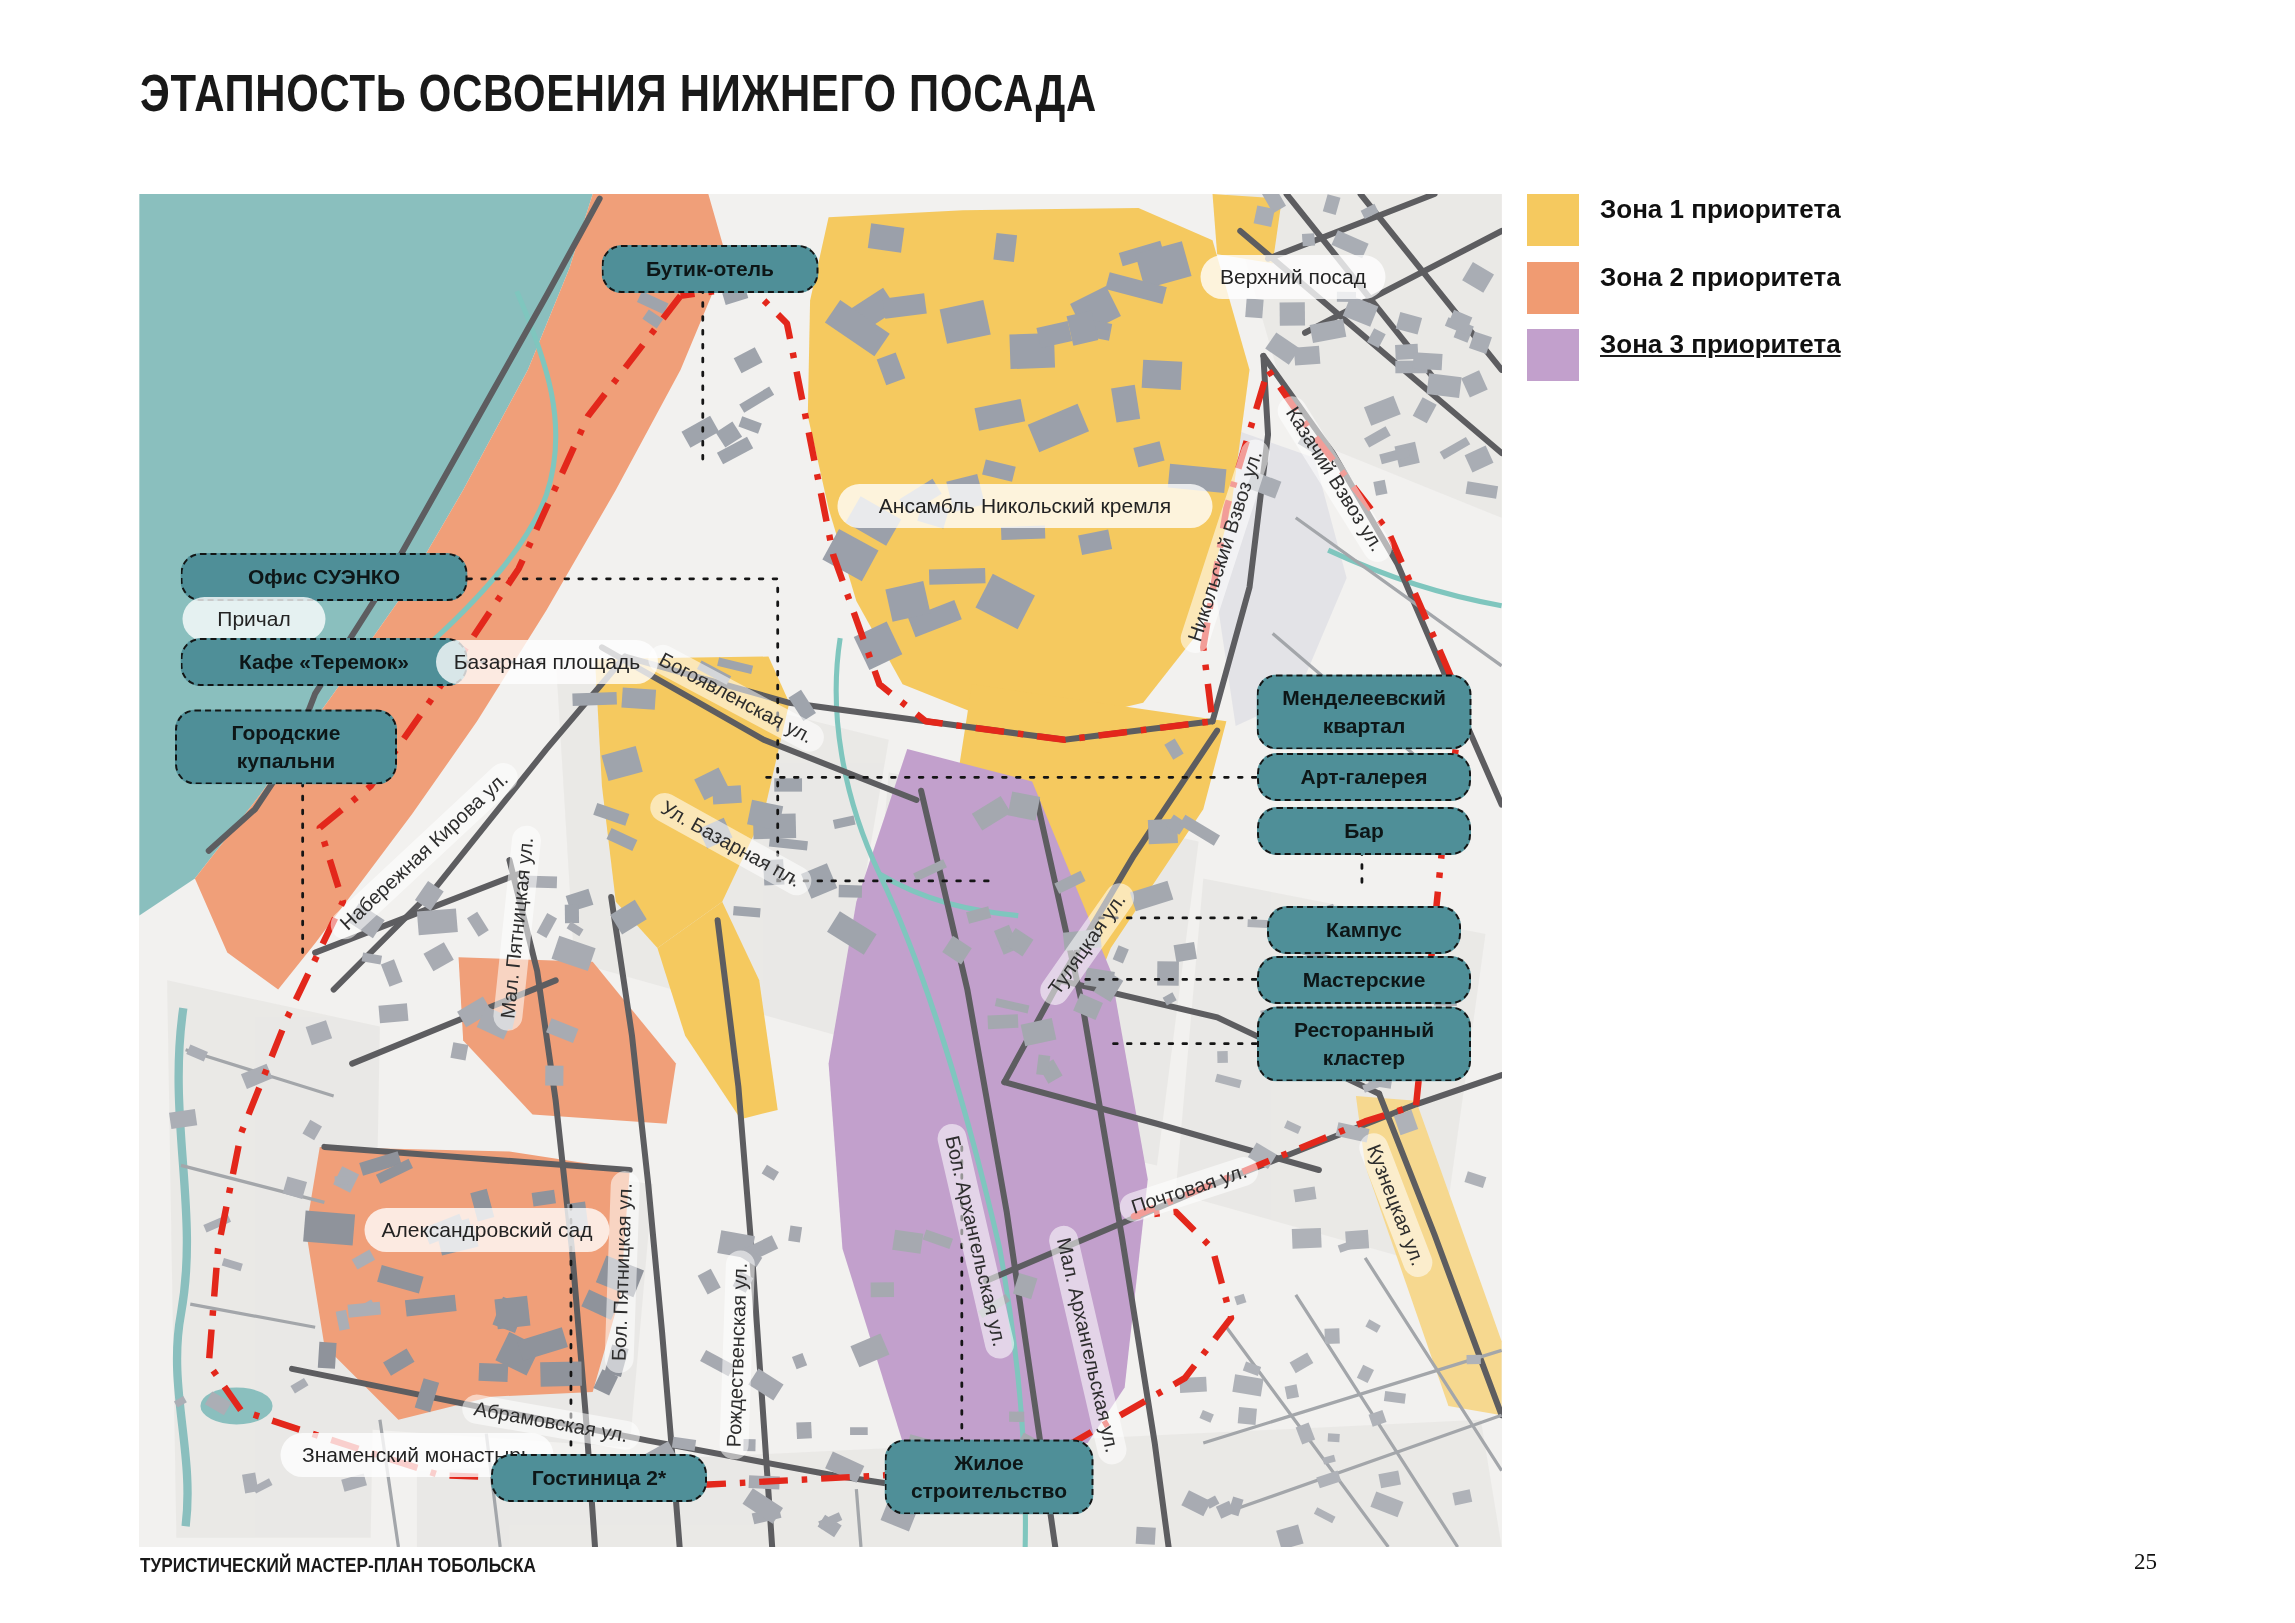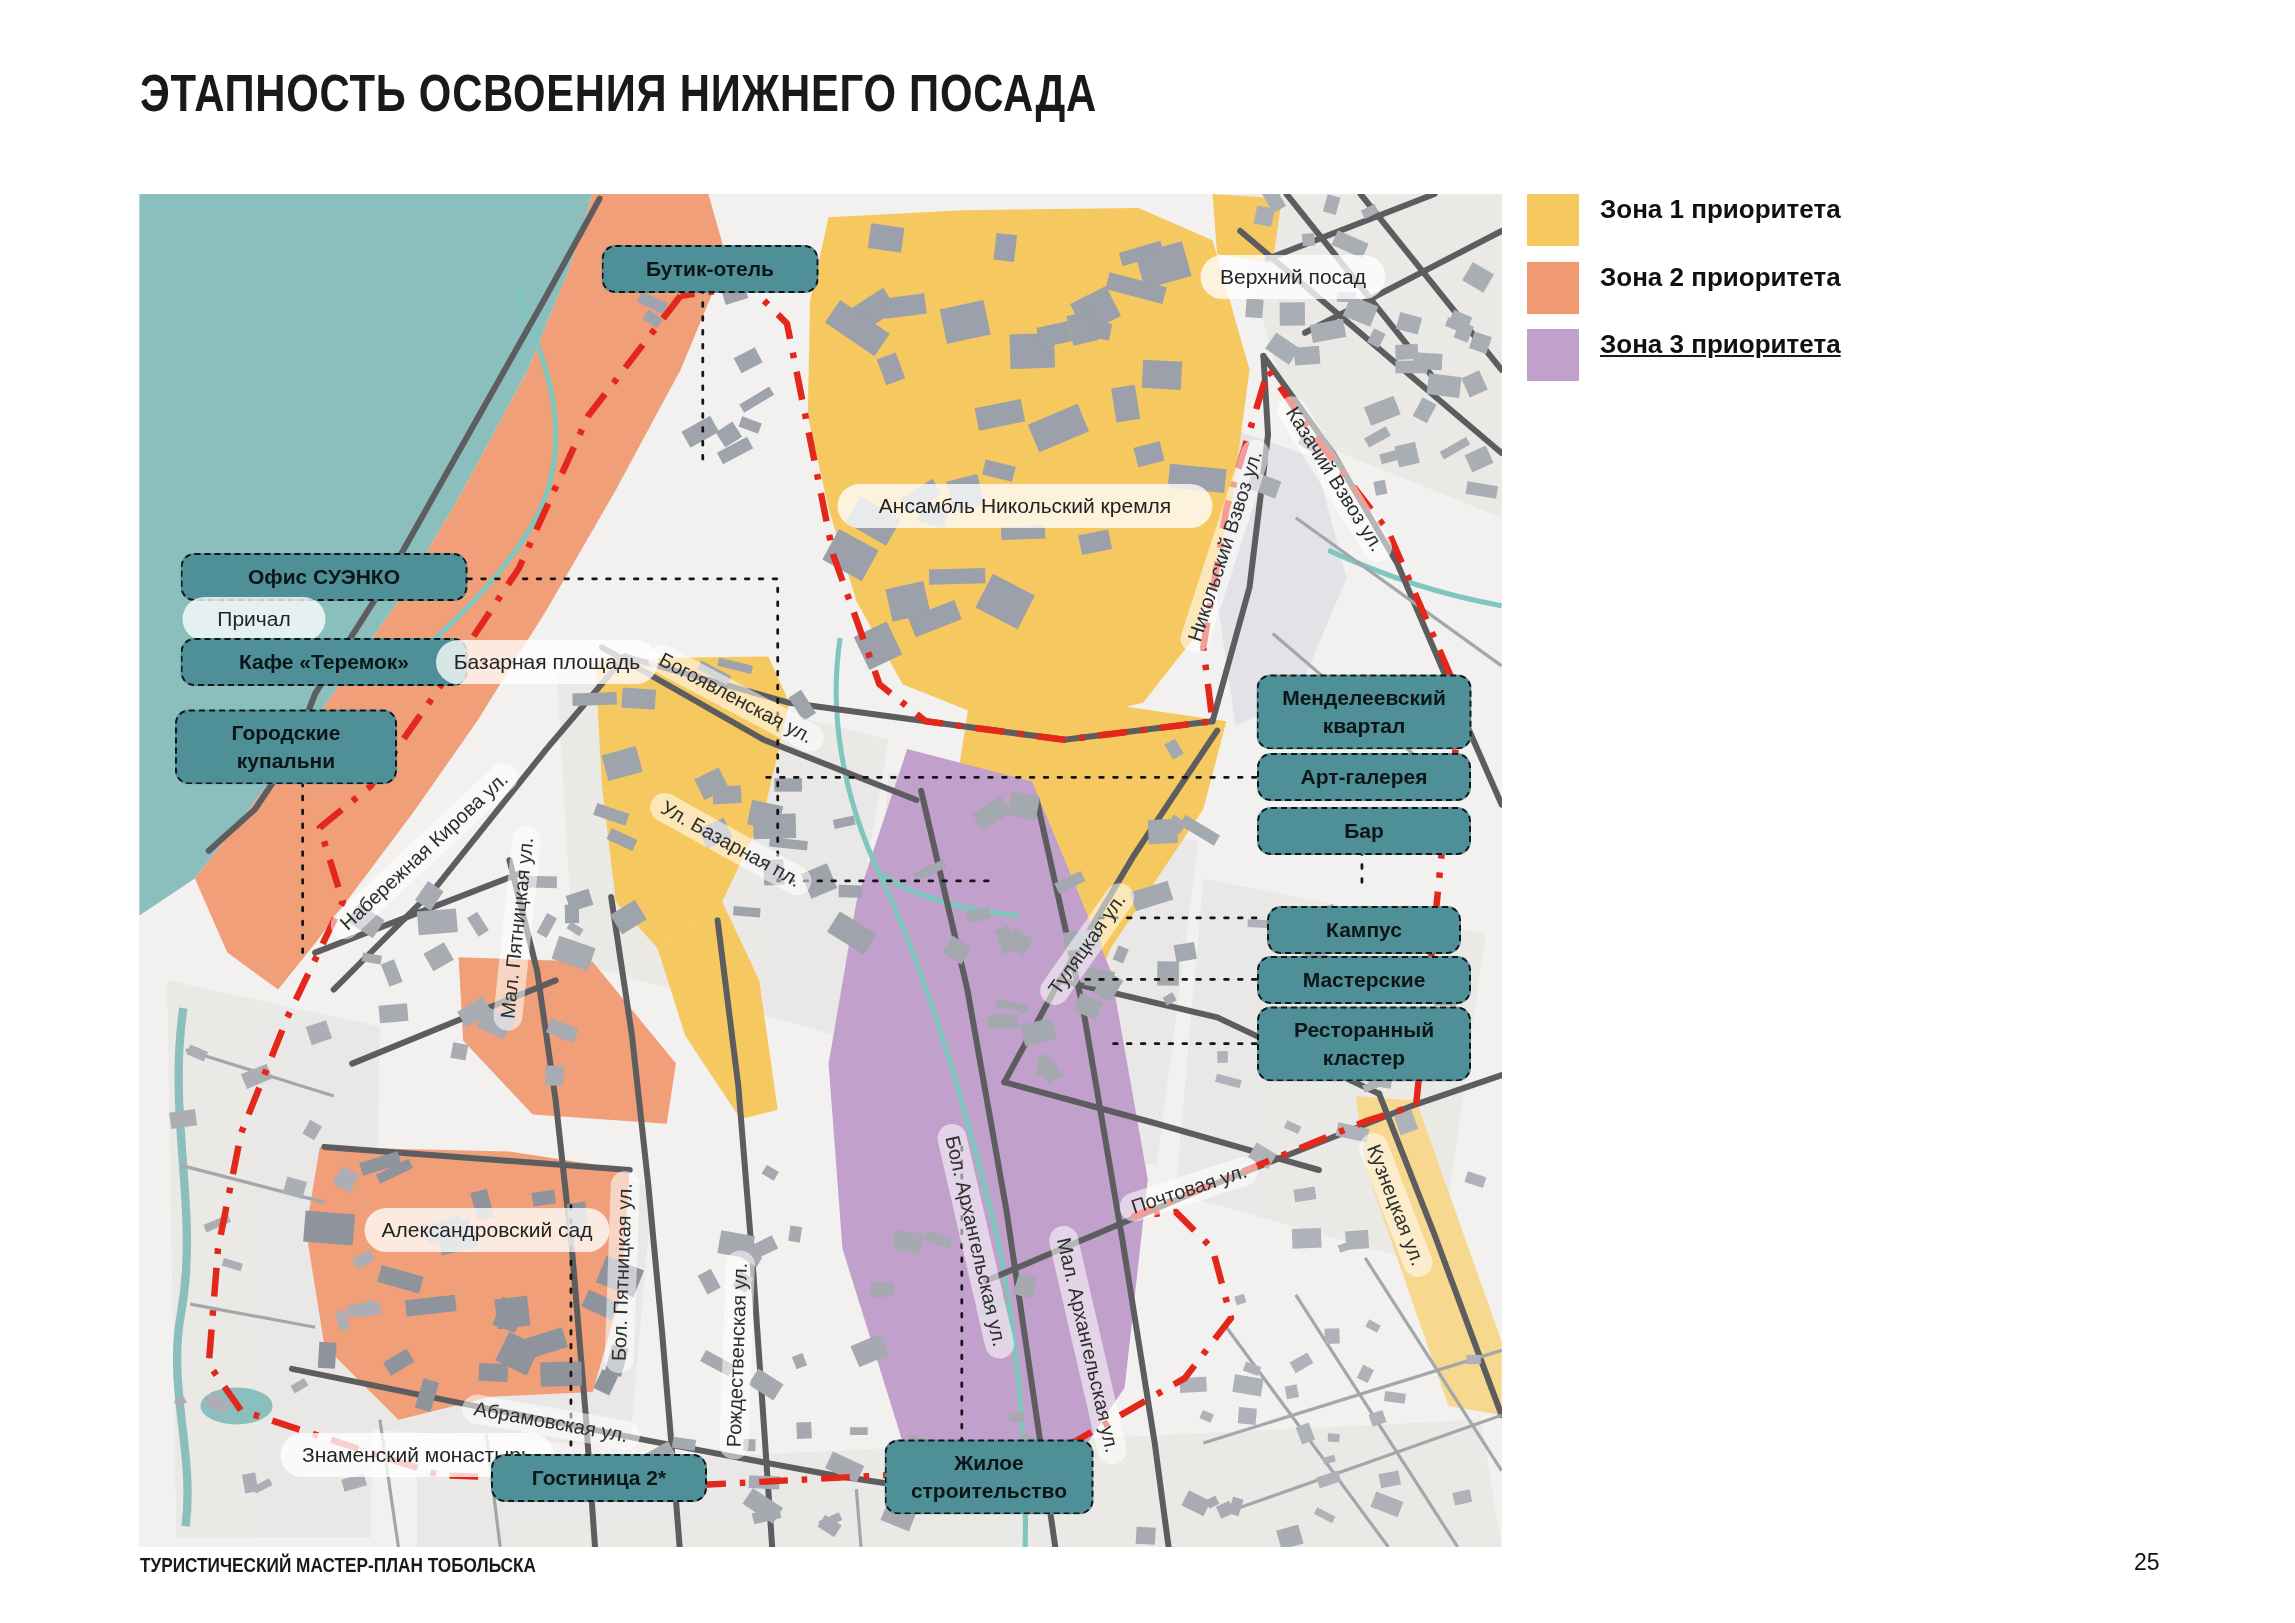--- a/index.html
+++ b/index.html
@@ -11,28 +11,28 @@
   #title{position:absolute;left:140px;top:64px;font-size:51px;font-weight:bold;letter-spacing:0.9px;color:#191919;}
   
   .lrow{position:absolute;left:1527px;display:flex;}
   .lswatch{width:52px;height:52px;flex:0 0 auto;}
   .llabel{font-size:26px;font-weight:bold;color:#101010;margin-left:21px;white-space:nowrap;}
   
   #map{position:absolute;left:139px;top:194px;width:1363px;height:1353px;background:#F2F1EF;overflow:hidden;}
   #map svg{position:absolute;left:0;top:0;}
   #map-overlay{position:absolute;left:0;top:0;width:100%;height:100%;}
   .badge{position:absolute;transform:translate(-50%,-50%);box-sizing:border-box;text-align:center;
-         font-size:21px;line-height:1.3;border-radius:14px;padding:8.3px 12px;}
+         font-size:21px;line-height:1.3;border-radius:20px;padding:8.3px 12px;}
   .badge.teal{background:#4F8F98;border:2.3px dashed #121515;color:#0d1617;font-weight:bold;}
   .badge.light{background:rgba(255,255,255,.78);color:#232323;font-weight:normal;border-radius:24px;}
   .street{position:absolute;font-size:20px;color:#2d2d2d;background:rgba(255,255,255,.55);
           padding:2.8px 12px;border-radius:18.5px;white-space:nowrap;}
   
   #footer{position:absolute;left:140px;top:1553px;font-size:21px;font-weight:bold;color:#191919;}
-  #pagenum{position:absolute;left:2134px;top:1549px;font-size:23px;color:#111;}
+  #pagenum{position:absolute;left:2134px;top:1549px;font-size:23px;color:#111;font-family:Liberation Serif, serif;}
 </style>
 </head>
 <body>
 
 <div id="title">
   <span class="condensed">ЭТАПНОСТЬ ОСВОЕНИЯ НИЖНЕГО ПОСАДА</span>
 </div>
 
 <div>
   <div class="lrow" style="top:194px;">

